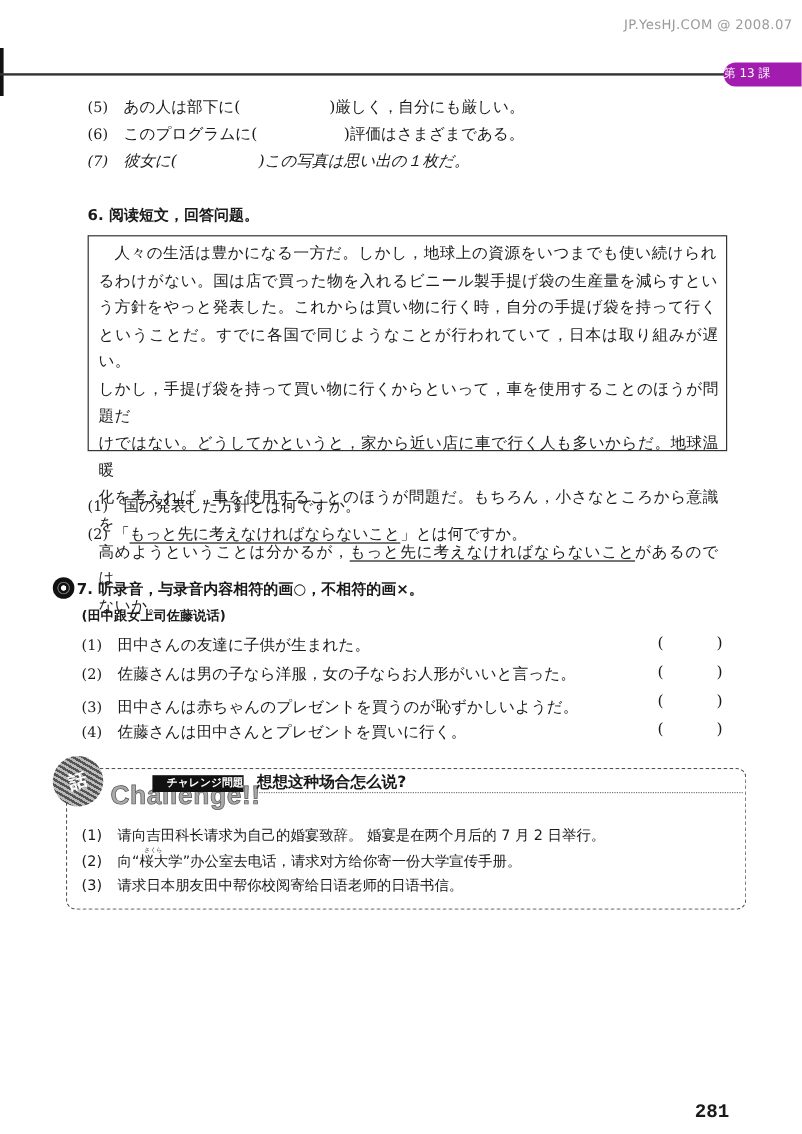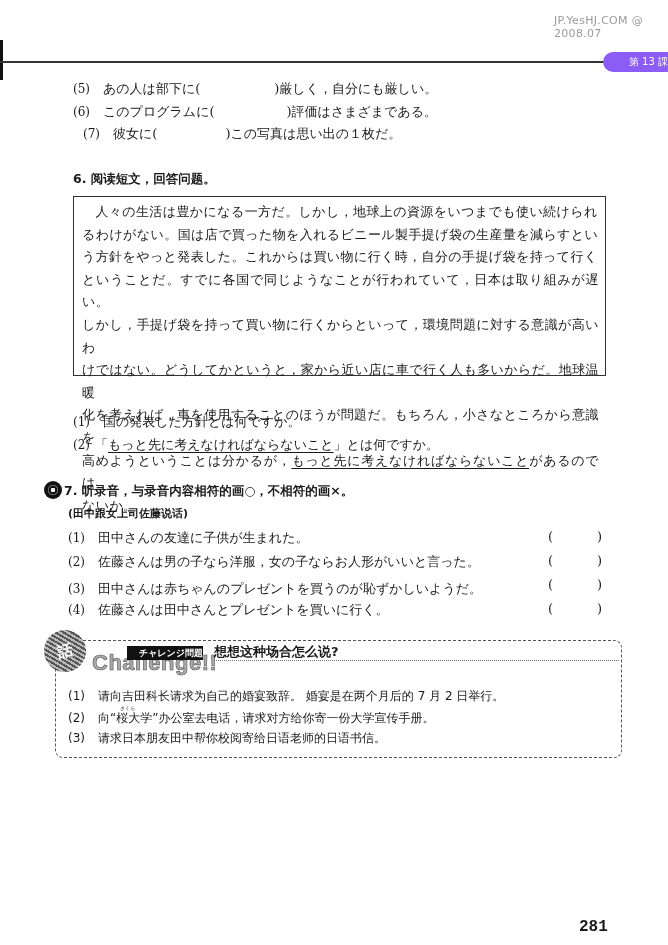--- a/index.html
+++ b/index.html
@@ -2,30 +2,30 @@
 <html><head>
 <meta charset="utf-8">
 <style>
   html, body { margin: 0; padding: 0; }
   body {
     width: 668px; height: 945px; background: #ffffff; position: relative; overflow: hidden;
     font-family: "DejaVu Serif", "Liberation Serif", serif; color: #1a1a1a;
   }
   .watermark {
     position: absolute; top: 14px; left: 520px; font-family: "DejaVu Sans", sans-serif;
-    font-size: 11px; color: #9a9a9a; letter-spacing: 0.3px; margin-left: 34px;
+    font-size: 11px; color: #9a9a9a; letter-spacing: 0.3px;
   }
   .header-rule {
     position: absolute; top: 61px; left: 0; width: 620px; height: 2px; background: #333;
   }
   .left-edge { position: absolute; top: 40px; left: 0; width: 3px; height: 40px; background: #111; }
   .lesson-tab {
-    position: absolute; top: 52px; left: 603px; width: 65px; height: 20px; background: #8b5cf6;
+    position: absolute; top: 52px; left: 603px; width: 65px; height: 20px; background: #a21caf;
     border-radius: 12px 0 0 12px; color: #fff; font-family: "DejaVu Sans", sans-serif;
-    font-size: 10px; line-height: 20px; text-align: right;
+    font-size: 10px; line-height: 20px; text-align: left;
   }
   .line { position: absolute; font-size: 13px; white-space: nowrap; }
   .num { display: inline-block; width: 30px; font-size: 12px; }
   .blank { display: inline-block; }
   .sec-title {
     position: absolute; font-family: "DejaVu Sans", sans-serif; font-weight: bold; font-size: 12.5px; white-space: nowrap;
   }
   .passage-box {
     position: absolute; top: 196px; left: 73px; width: 533px; height: 180px;
     border: 1.3px solid #333; box-sizing: border-box; padding: 4px 6px 0 8px;
@@ -77,31 +77,31 @@
 <div class="left-edge"></div>
 <div class="header-rule"></div>
 <div class="lesson-tab">第 13 課</div>
 
 <div class="line" style="top:80px; left:73px;">
   <span class="num">(5)</span><span>あの人は部下に(</span><span class="blank" style="width:74px;"></span><span>)厳しく，自分にも厳しい。</span>
 </div>
 <div class="line" style="top:103px; left:73px;">
   <span class="num">(6)</span><span>このプログラムに(</span><span class="blank" style="width:72px;"></span><span>)評価はさまざまである。</span>
 </div>
-<div class="line" style="top:125px; left:83px;">
+<div class="line" style="top:125px; left:73px;font-style:italic;">
   <span class="num">(7)</span><span>彼女に(</span><span class="blank" style="width:68px;"></span><span>)この写真は思い出の１枚だ。</span>
 </div>
 
 <div class="sec-title" style="top:171px; left:73px;">6.  阅读短文，回答问题。</div>
 <div class="passage-box">
   <p>　人々の生活は豊かになる一方だ。しかし，地球上の資源をいつまでも使い続けられ</p>
   <p>るわけがない。国は店で買った物を入れるビニール製手提げ袋の生産量を減らすとい</p>
   <p>う方針をやっと発表した。これからは買い物に行く時，自分の手提げ袋を持って行く</p>
   <p>ということだ。すでに各国で同じようなことが行われていて，日本は取り組みが遅い。</p>
-  <p>しかし，手提げ袋を持って買い物に行くからといって，環境問題に対する意識が高いわ</p>
+  <p>しかし，手提げ袋を持って買い物に行くからといって，車を使用することのほうが問題だ</p>
   <p>けではない。どうしてかというと，家から近い店に車で行く人も多いからだ。地球温暖</p>
   <p>化を考えれば，車を使用することのほうが問題だ。もちろん，小さなところから意識を</p>
   <p><span>高めようということは分かるが，</span><span class="ul">もっと先に考えなければならないこと</span><span>があるのでは</span></p>
   <p>ないか。</p>
 </div>
 <div class="line" style="top:413px; left:73px;">
   <span class="num">(1)</span><span>国の発表した方針とは何ですか。</span>
 </div>
 <div class="line" style="top:436px; left:73px;">
   <span class="num" style="width:22px;">(2)</span><span>「</span><span class="ul">もっと先に考えなければならないこと</span><span>」とは何ですか。</span>

